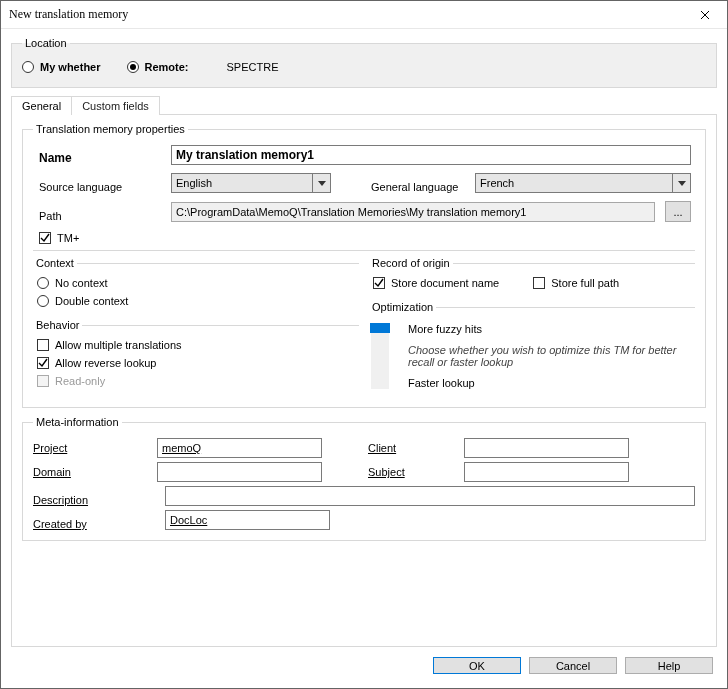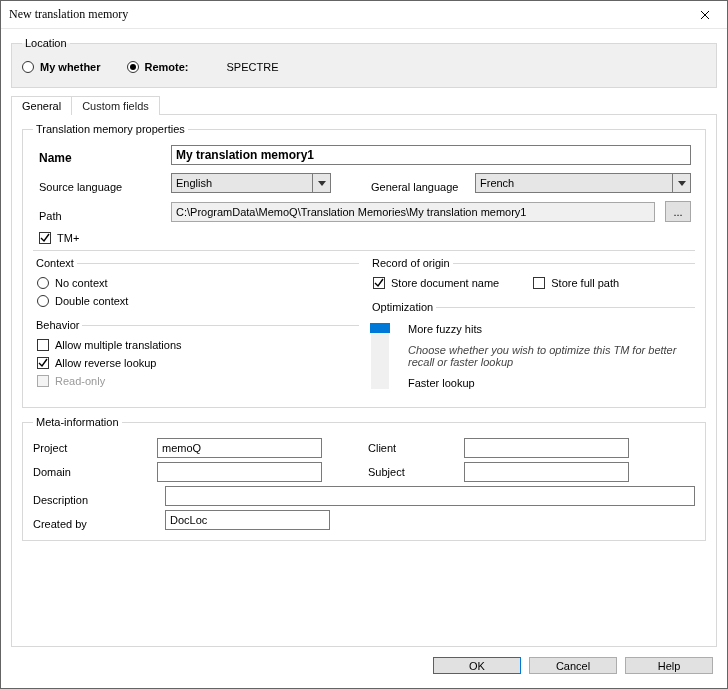--- a/index.html
+++ b/index.html
@@ -55,21 +55,21 @@
 
   .two-col { display:flex; gap:10px; }
   .col { flex:1; display:flex; flex-direction:column; gap:6px; }
 
   .slider-wrap { display:flex; gap:19px; padding:4px 2px 2px 2px;}
   .slider { width:18px; height:66px; background:#f0f0f0; position:relative; }
   .slider .thumb { position:absolute; left:-1px; width:20px; height:10px; background:#0078d7; top:0; }
   .slider-labels { display:flex; flex-direction:column; justify-content:space-between; flex:1; }
   .hint { font-style:italic; color:#444; }
 
-  .meta-grid .row { margin-top:4px; }
+  .meta-grid .row { margin-top:4px;text-decoration:underline; }
   .meta-grid input.tb { width:165px; }
   .half { flex:1; display:flex; align-items:center; }
 
   .footer { display:flex; justify-content:flex-end; gap:8px; padding:10px 4px 4px 4px; }
   button.btn { width:88px; height:17px; border:1px solid #adadad; background:#e1e1e1; cursor:pointer; }
   button.btn.primary { border:1.5px solid #0078d7; background:#e1e1e1; }
   .tmprops-inner { padding-left:6px; padding-right:4px; }
 </style>
 </head>
 <body>

